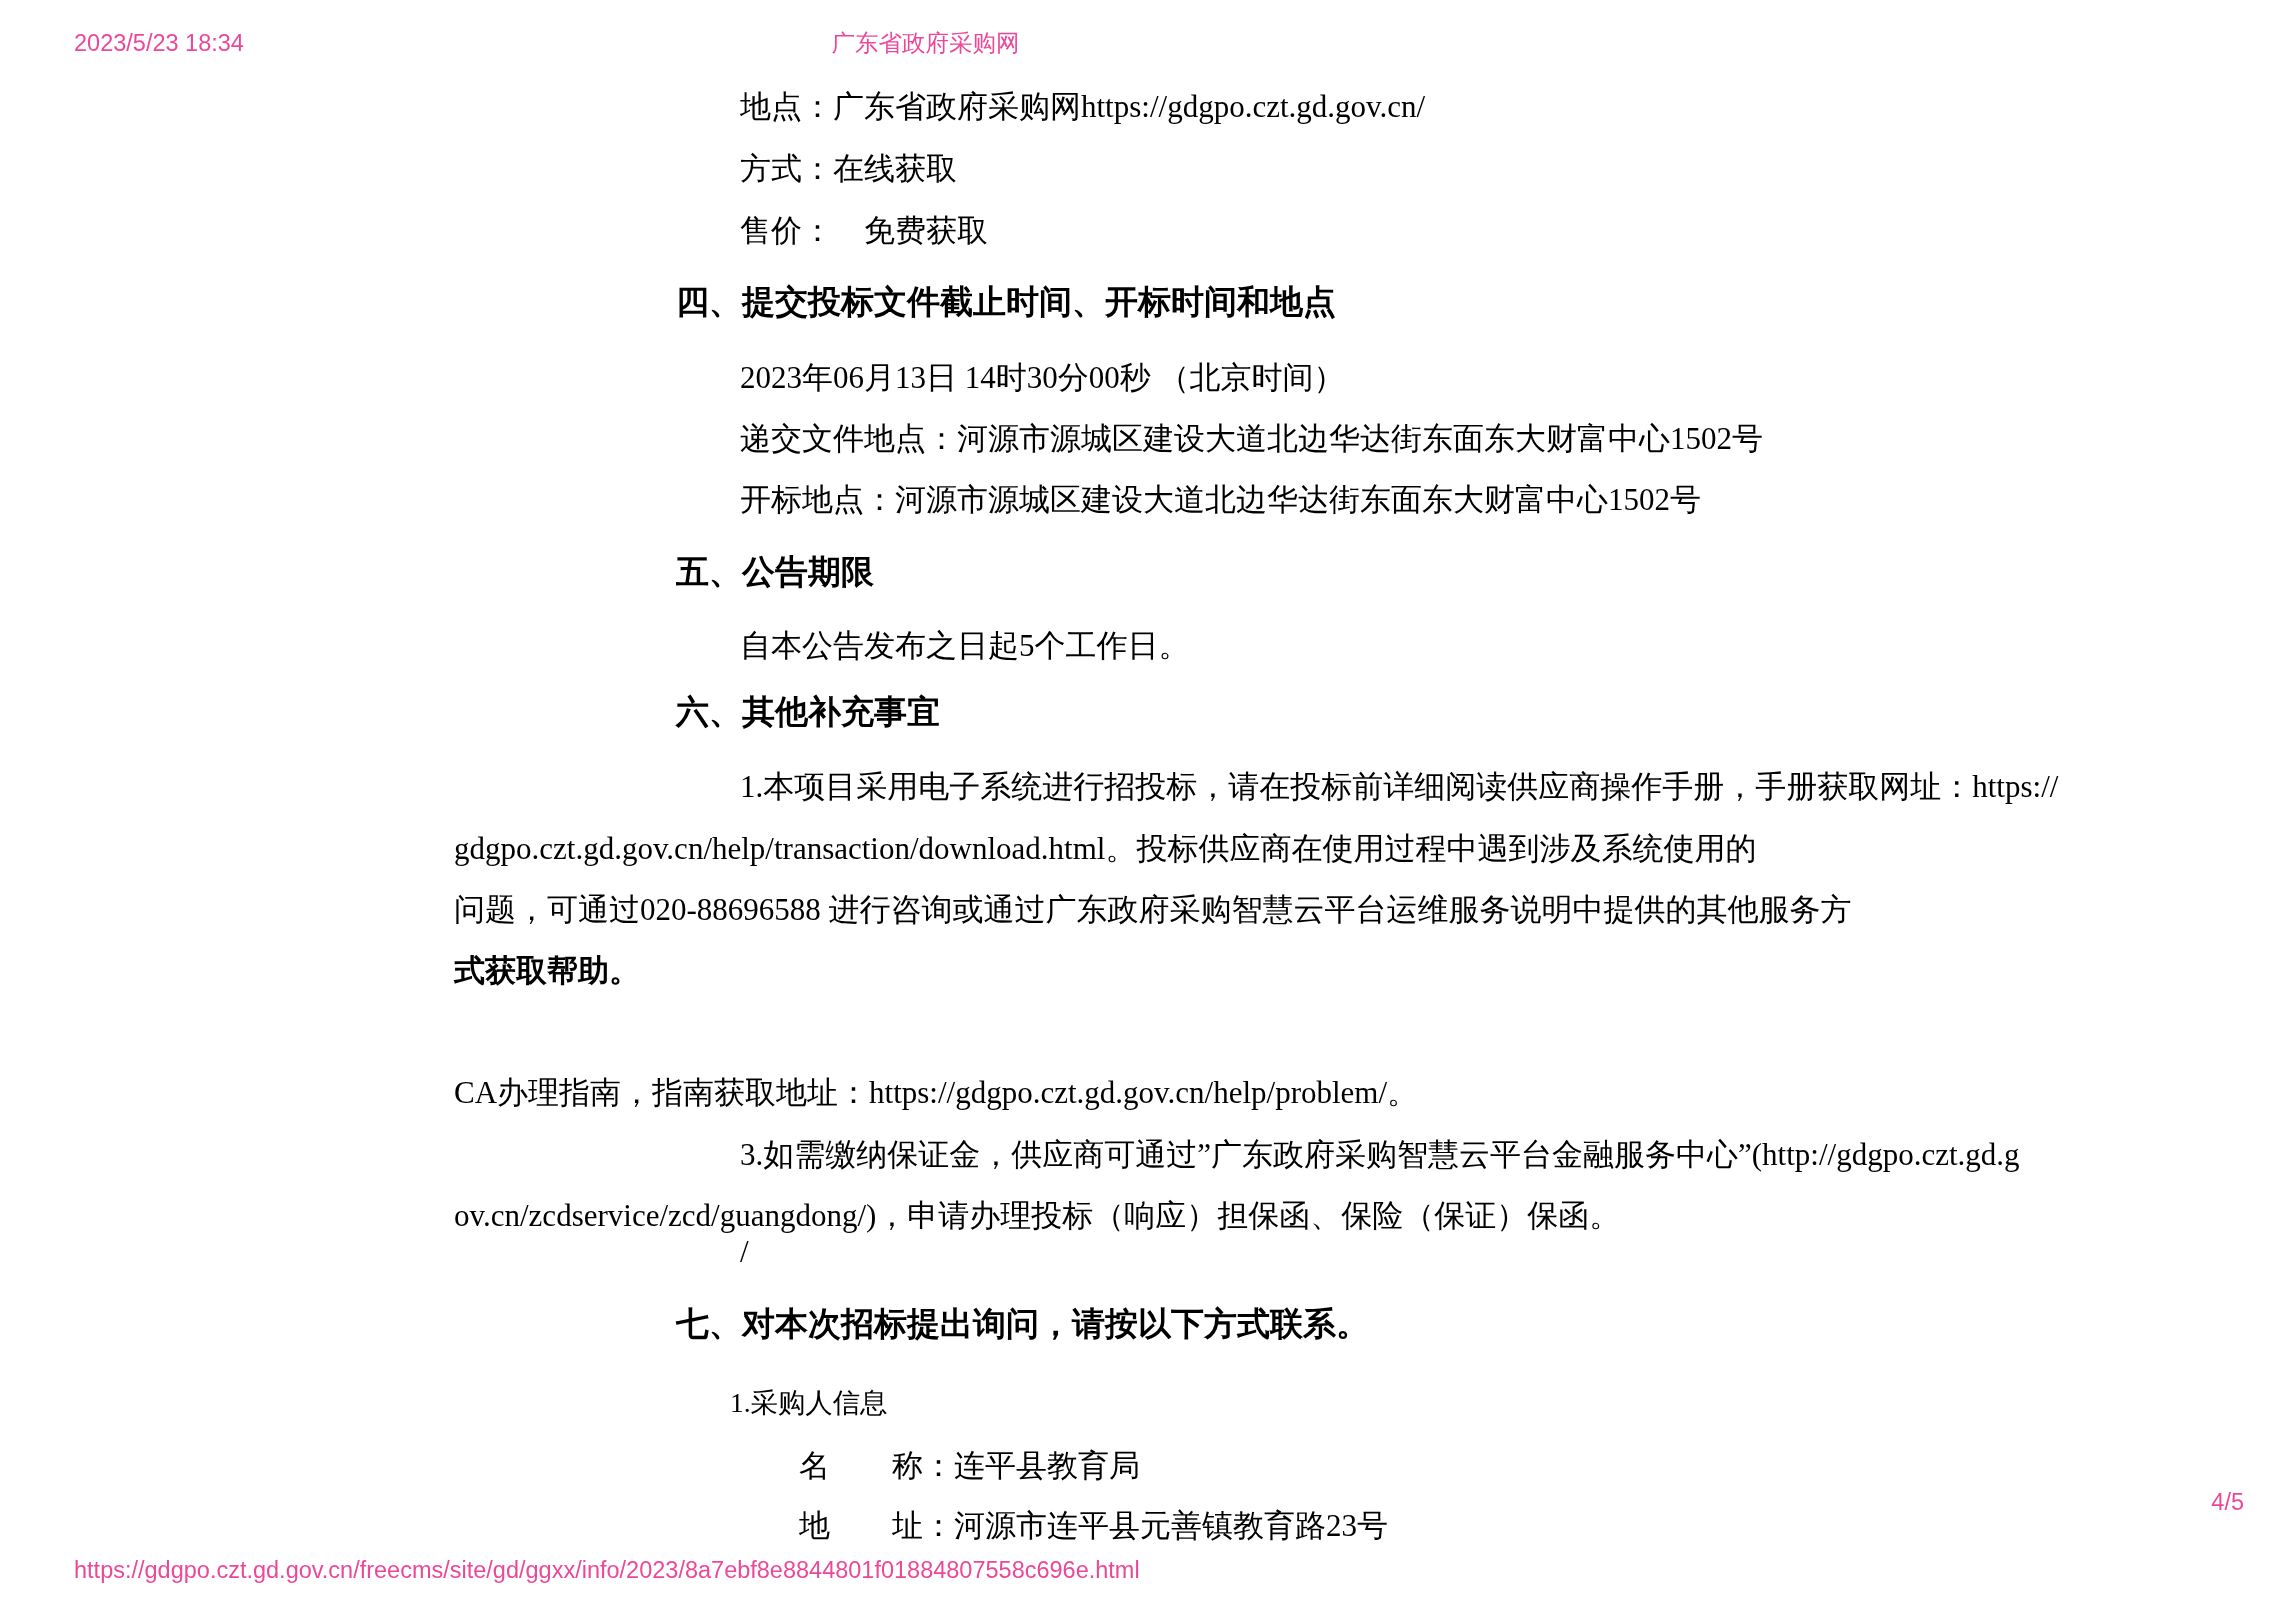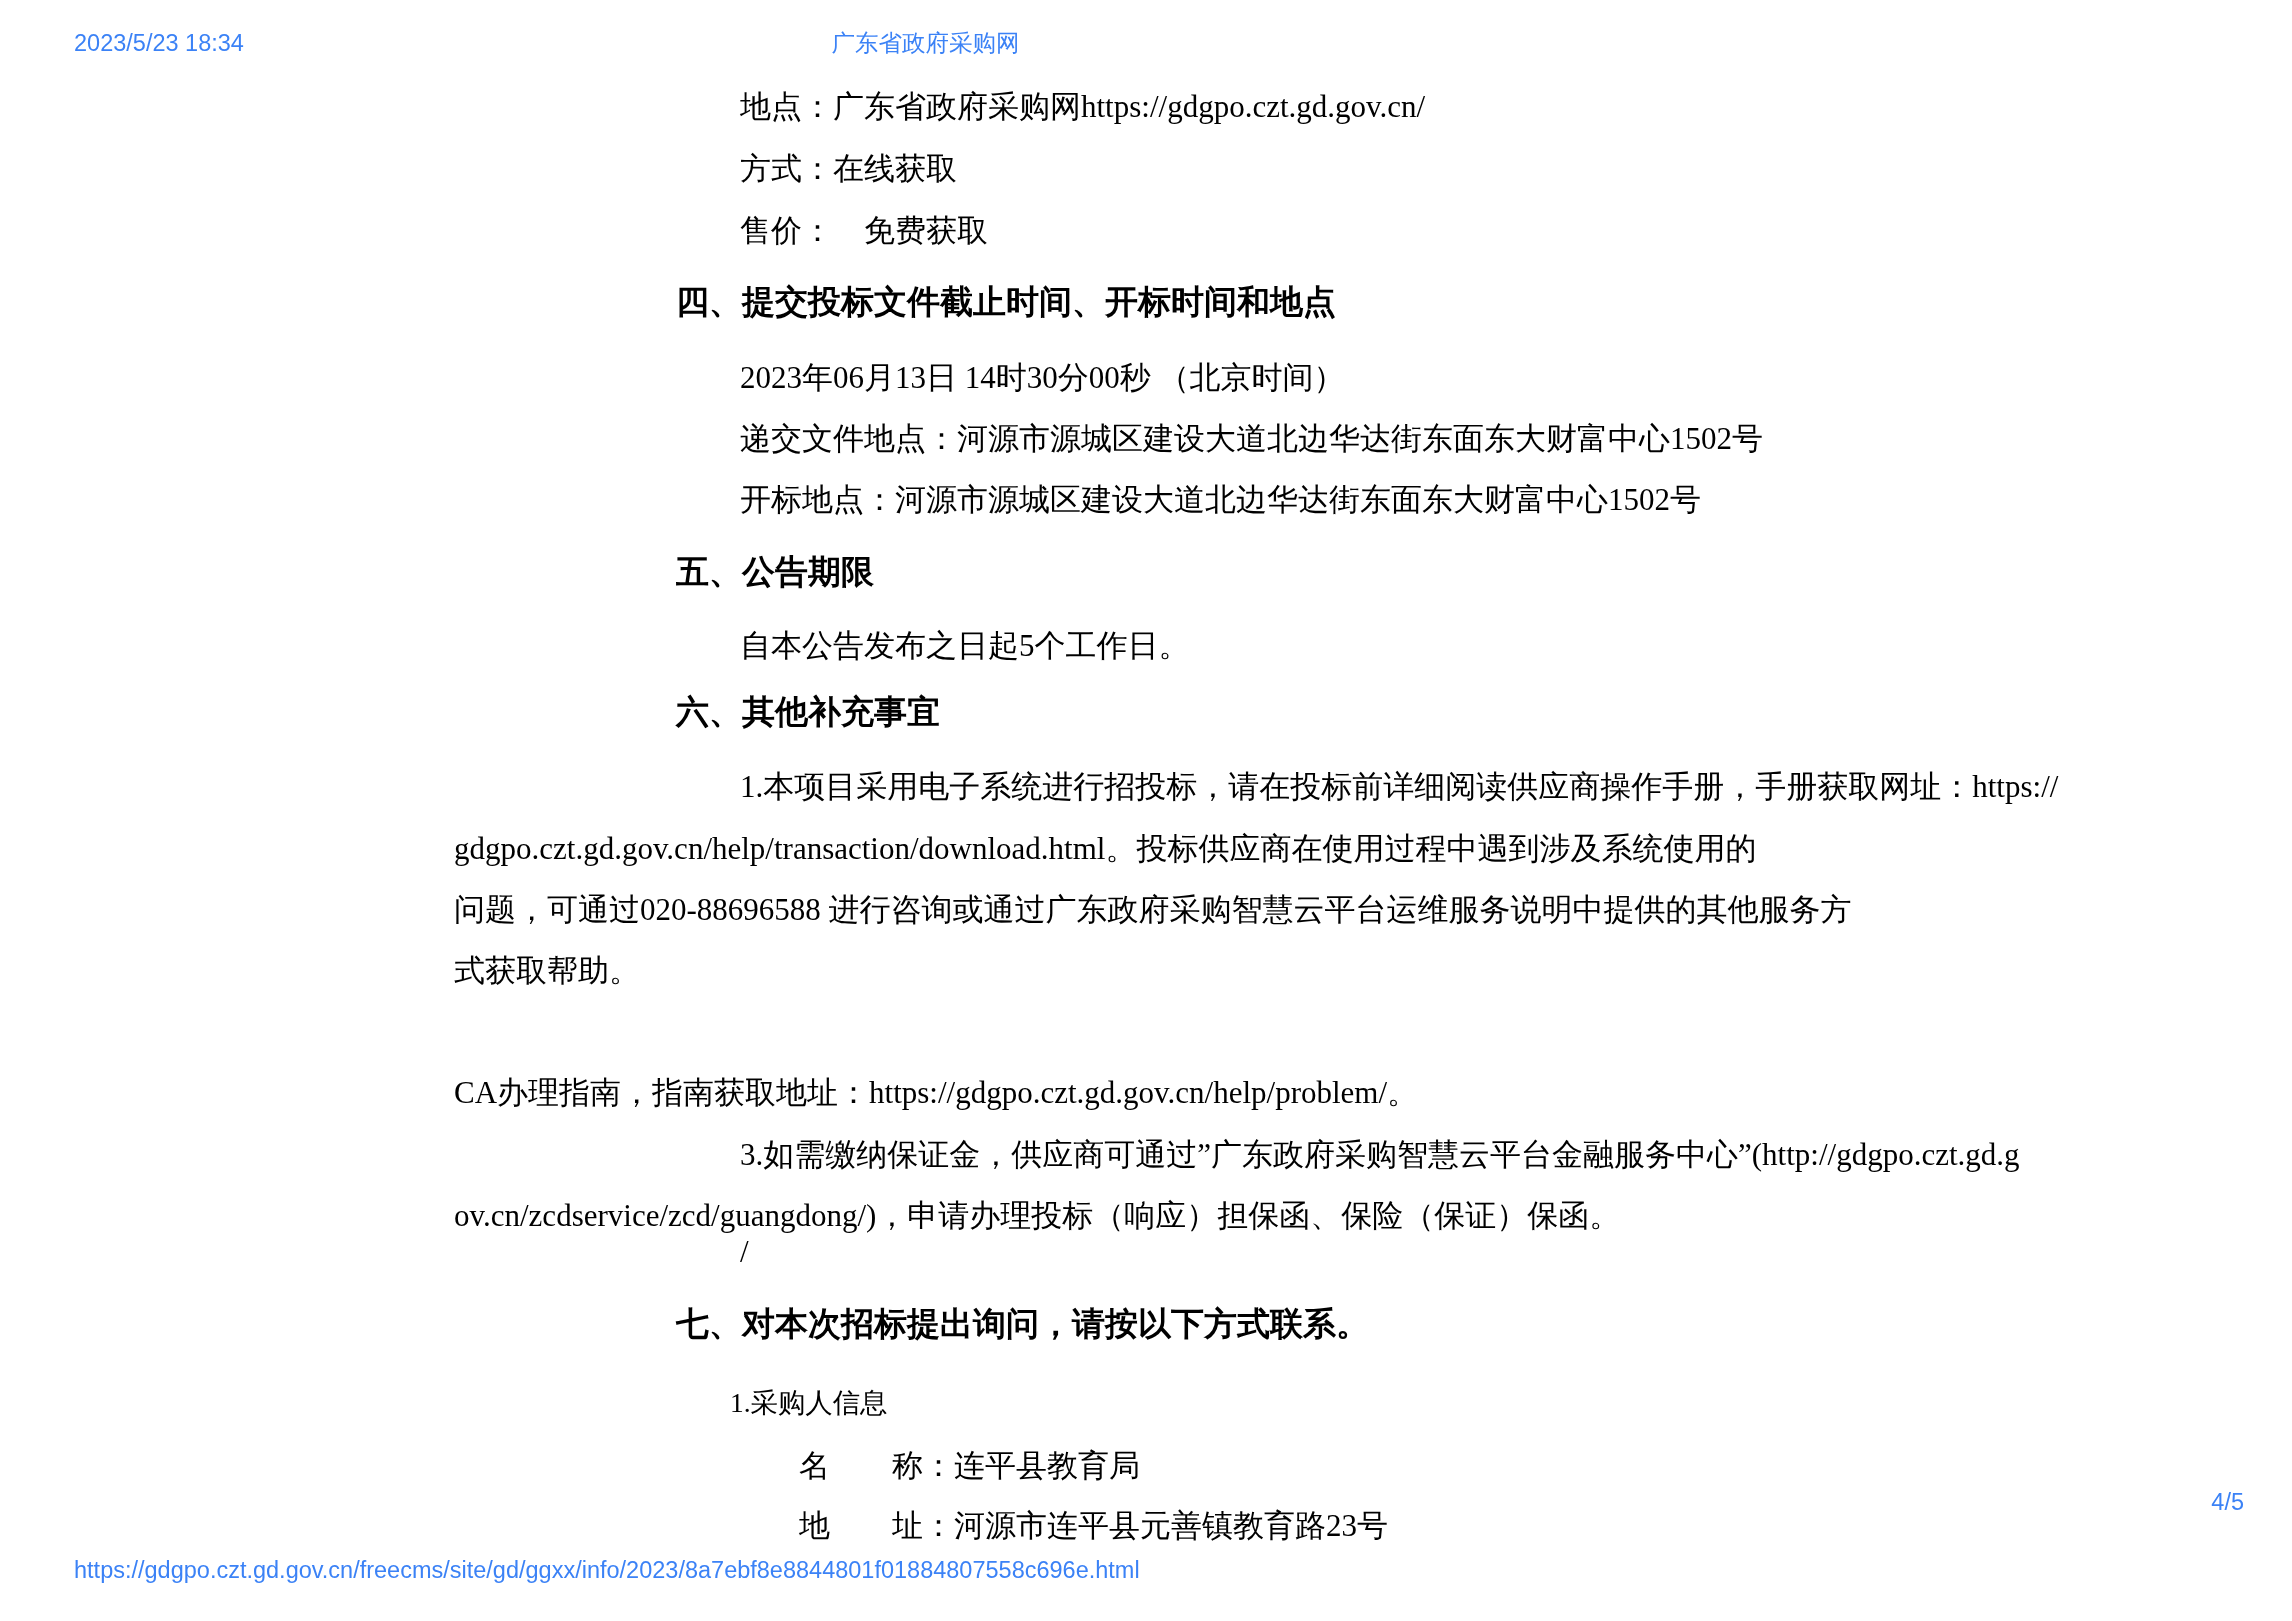--- a/index.html
+++ b/index.html
@@ -17,21 +17,21 @@
     overflow: hidden;
   }
   .line {
     position: absolute;
     white-space: pre;
     line-height: 1.25;
   }
   .hf {
     font-family: "Liberation Sans", "DejaVu Sans", sans-serif;
     font-size: 23.5px;
-    color: #3b82f6;
+    color: #ec4899;
   }
   .body-text   { font-size: 31px; }
   .heading     { font-size: 33px; font-weight: bold; }
   .small-text  { font-size: 27.4px; }
   .footer-right { text-align: right; }
 </style>
 </head>
 <body>
 
 <div class="page">
@@ -49,21 +49,21 @@
   <div class="line body-text" style="left:740px; top:481px;text-align:center;">开标地点：河源市源城区建设大道北边华达街东面东大财富中心1502号</div>
 
   <div class="line heading" style="left:676px; top:552px;">五、公告期限</div>
   <div class="line body-text" style="left:740px; top:627px;">自本公告发布之日起5个工作日。</div>
 
   <div class="line heading" style="left:676px; top:692px;">六、其他补充事宜</div>
 
   <div class="line body-text" style="left:740px; top:768px;">1.本项目采用电子系统进行招投标，请在投标前详细阅读供应商操作手册，手册获取网址：https://</div>
   <div class="line body-text" style="left:454px; top:830px;">gdgpo.czt.gd.gov.cn/help/transaction/download.html。投标供应商在使用过程中遇到涉及系统使用的</div>
   <div class="line body-text" style="left:454px; top:891px;">问题，可通过020-88696588 进行咨询或通过广东政府采购智慧云平台运维服务说明中提供的其他服务方</div>
-  <div class="line body-text" style="left:454px; top:952px;">式获取帮助。</div>
+  <div class="line body-text" style="left:454px; top:952px;font-weight:bold;">式获取帮助。</div>
 
   <div class="line body-text" style="left:454px; top:1074px;">CA办理指南，指南获取地址：https://gdgpo.czt.gd.gov.cn/help/problem/。</div>
 
   <div class="line body-text" style="left:740px; top:1136px;">3.如需缴纳保证金，供应商可通过”广东政府采购智慧云平台金融服务中心”(http://gdgpo.czt.gd.g</div>
   <div class="line body-text" style="left:454px; top:1197px;">ov.cn/zcdservice/zcd/guangdong/)，申请办理投标（响应）担保函、保险（保证）保函。</div>
 
   <div class="line body-text" style="left:740px; top:1233px;">/</div>
 
   <div class="line heading" style="left:676px; top:1304px;">七、对本次招标提出询问，请按以下方式联系。</div>
   <div class="line small-text" style="left:730px; top:1386px;">1.采购人信息</div>

